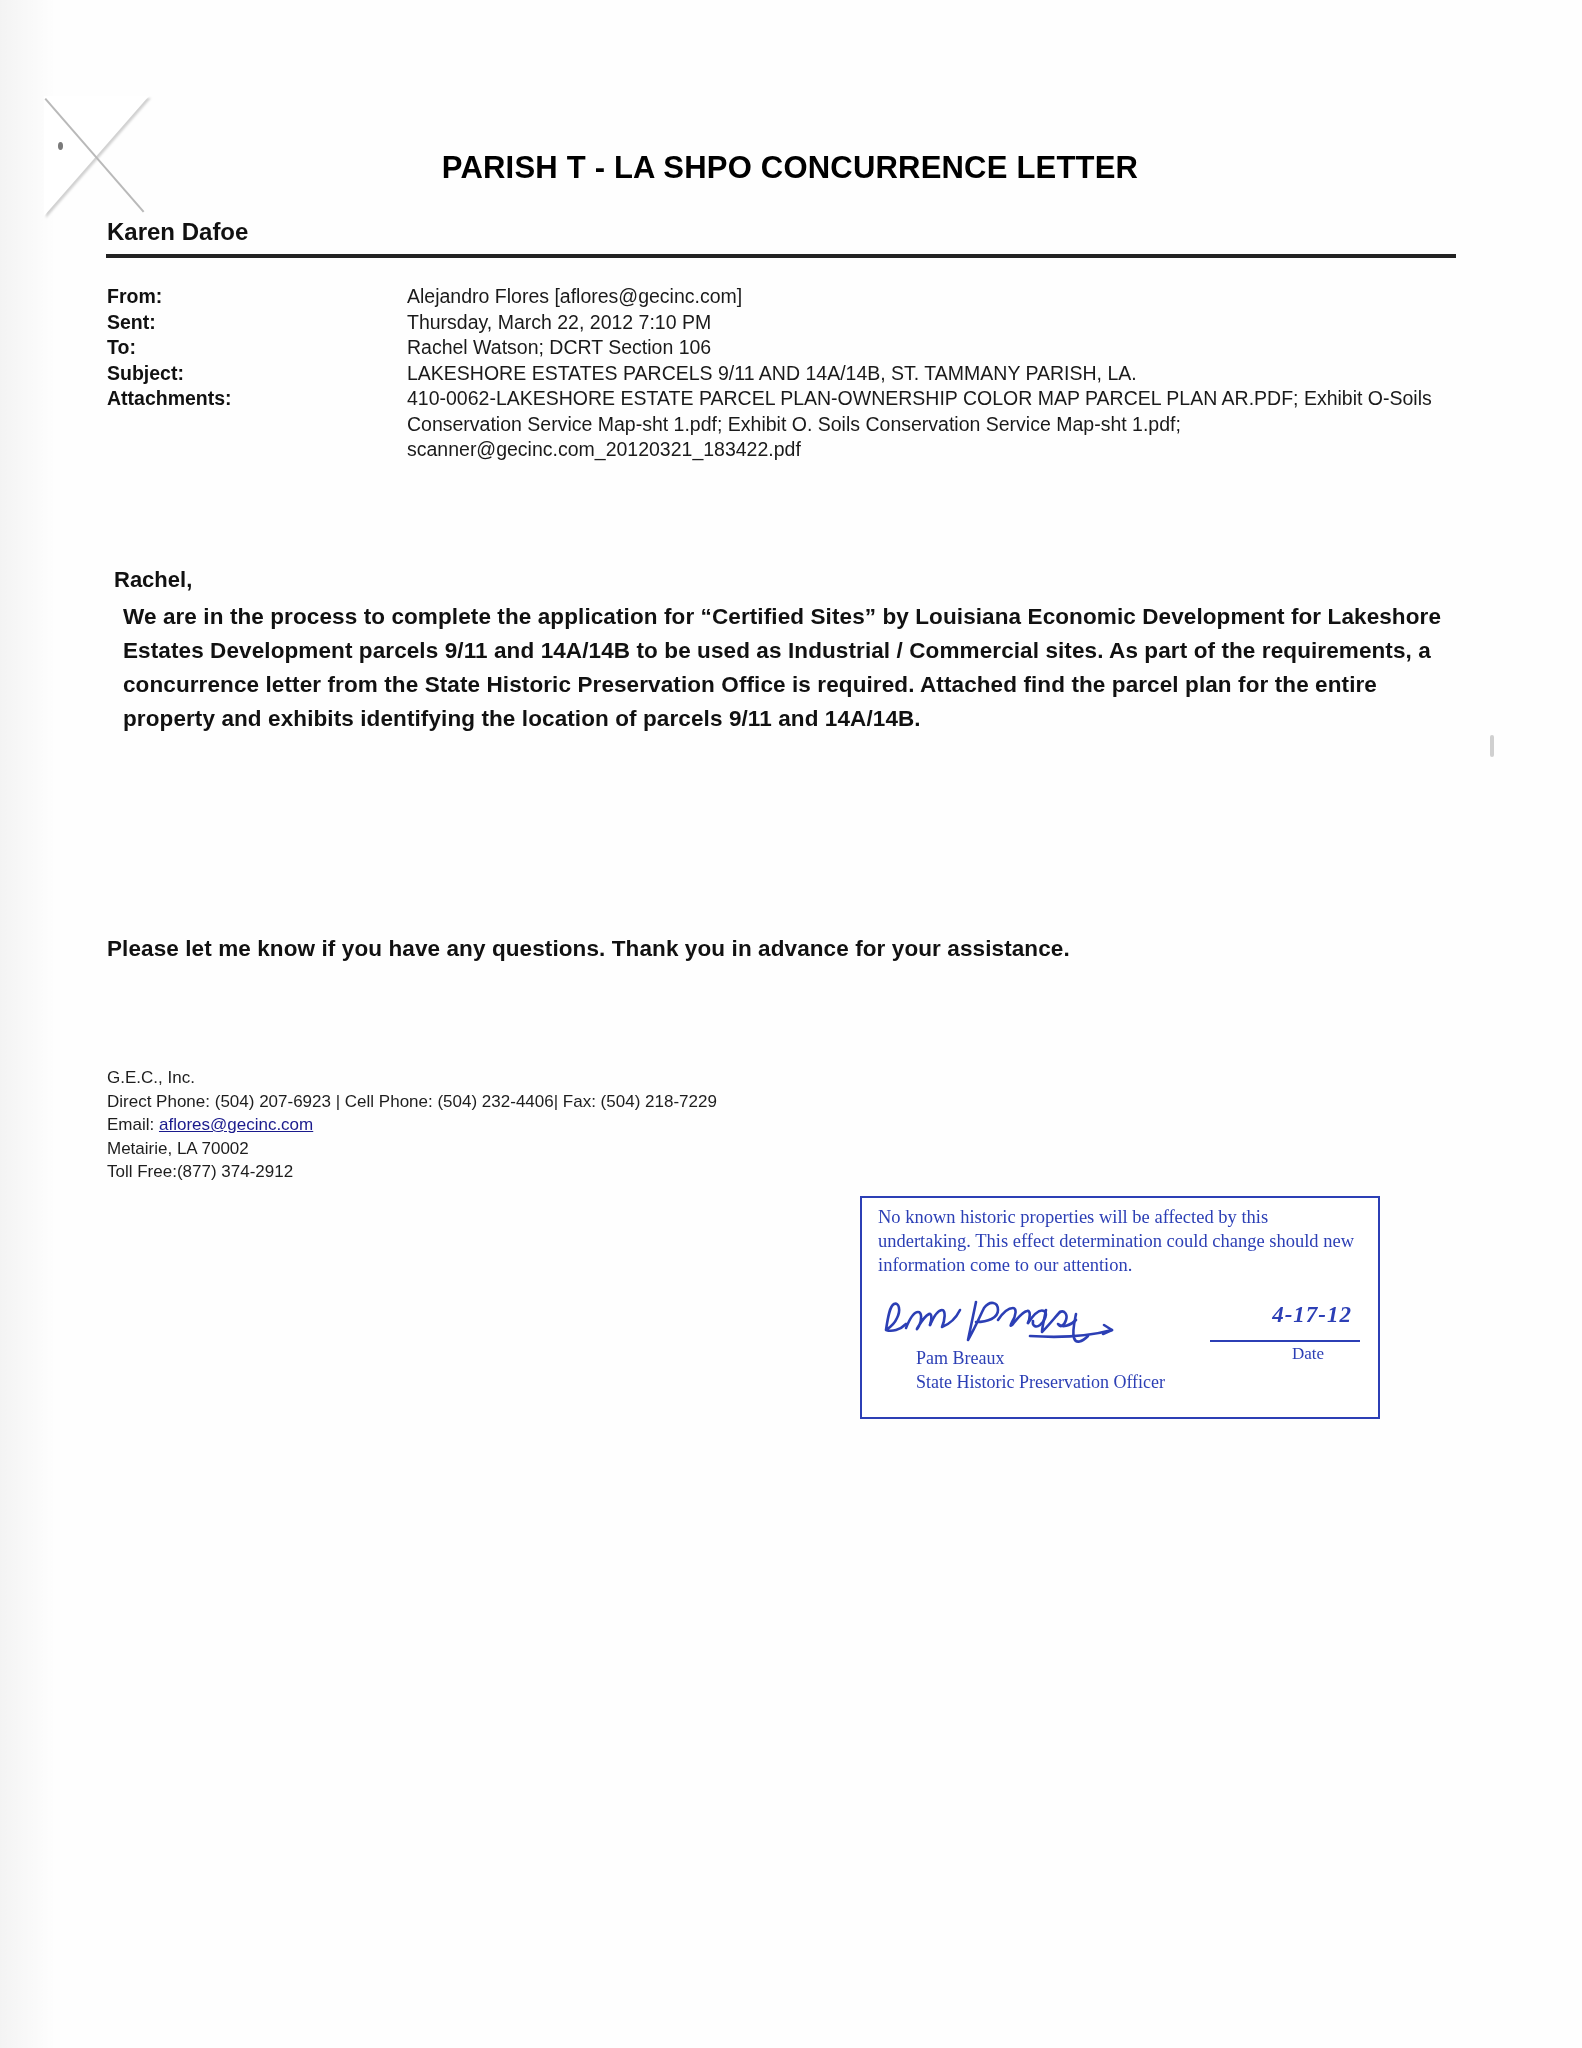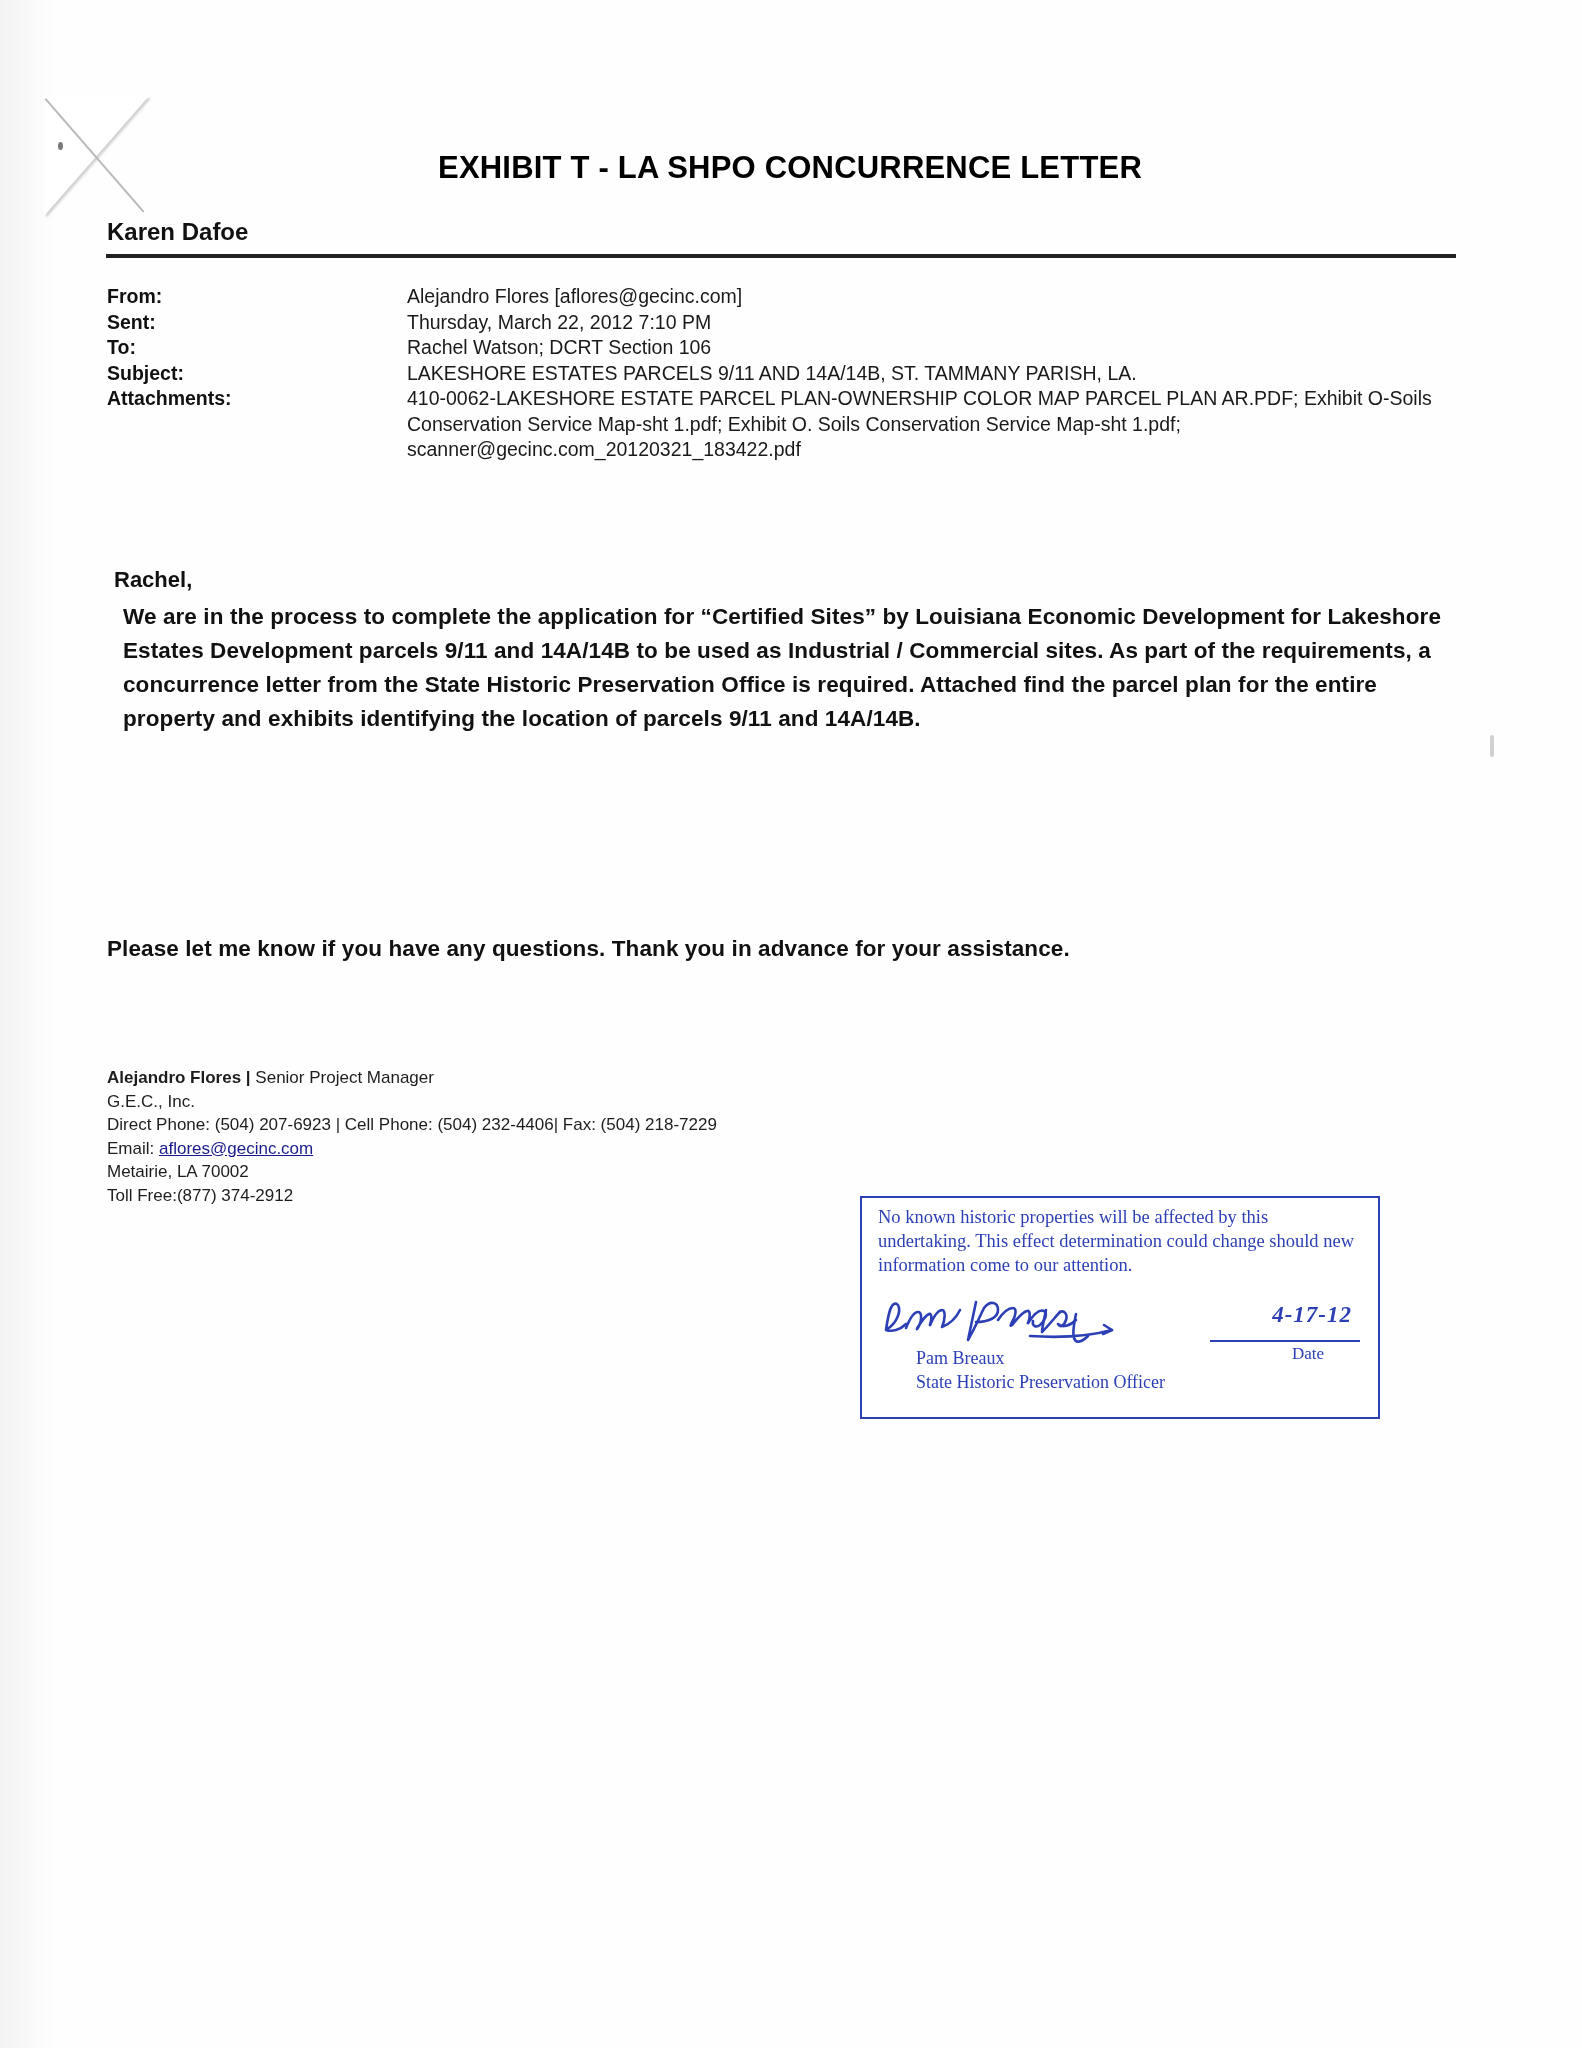--- a/index.html
+++ b/index.html
@@ -228,21 +228,21 @@
 
   <div class="edge-shade-left"></div>
 
   <div class="fold">
     <div class="tri"></div>
     <div class="line"></div>
   </div>
   <div class="speck" style="left:58px; top:142px; width:5px; height:8px;"></div>
   <div class="speck" style="left:1490px; top:735px; width:4px; height:22px; border-radius:2px; background:#d0d0d0;"></div>
 
-  <div class="title">EXHIBIT T - LA SHPO CONCURRENCE LETTER</div>
+  <div class="title">PARISH T - LA SHPO CONCURRENCE LETTER</div>
 
   <div class="recipient">Karen Dafoe</div>
 
   <div class="rule"></div>
 
   <div class="headers">
     <div class="hrow">
       <div class="hlabel">From:</div>
       <div class="hvalue">Alejandro Flores [aflores@gecinc.com]</div>
     </div>
@@ -263,23 +263,20 @@
       <div class="hvalue">410-0062-LAKESHORE ESTATE PARCEL PLAN-OWNERSHIP COLOR MAP PARCEL PLAN AR.PDF; Exhibit O-Soils Conservation Service Map-sht 1.pdf; Exhibit O. Soils Conservation Service Map-sht 1.pdf; scanner@gecinc.com_20120321_183422.pdf</div>
     </div>
   </div>
 
   <div class="salutation">Rachel,</div>
 
   <div class="body-text" id="para1">We are in the process to complete the application for “Certified Sites” by Louisiana Economic Development for Lakeshore Estates Development parcels 9/11 and 14A/14B to be used as Industrial / Commercial sites.  As part of the requirements, a concurrence letter from the State Historic Preservation Office is required. Attached find the parcel plan for the entire property and exhibits identifying the location of parcels 9/11 and 14A/14B.</div>
   <div class="body-text" id="para3">Please let me know if you have any questions. Thank you in advance for your assistance.</div>
 
   <div class="signature">
-    <div class="sig-name">
-      <span>Alejandro Flores</span><span> | </span><span class="role">Senior Project Manager</span>
-    </div>
     <div>G.E.C., Inc.</div>
     <div>Direct Phone: (504) 207-6923 | Cell Phone: (504) 232-4406| Fax: (504) 218-7229</div>
     <div>
       <span>Email: </span><span class="link">aflores@gecinc.com</span>
     </div>
     <div>Metairie, LA 70002</div>
     <div>Toll Free:(877) 374-2912</div>
   </div>
 
   <div class="stamp">

